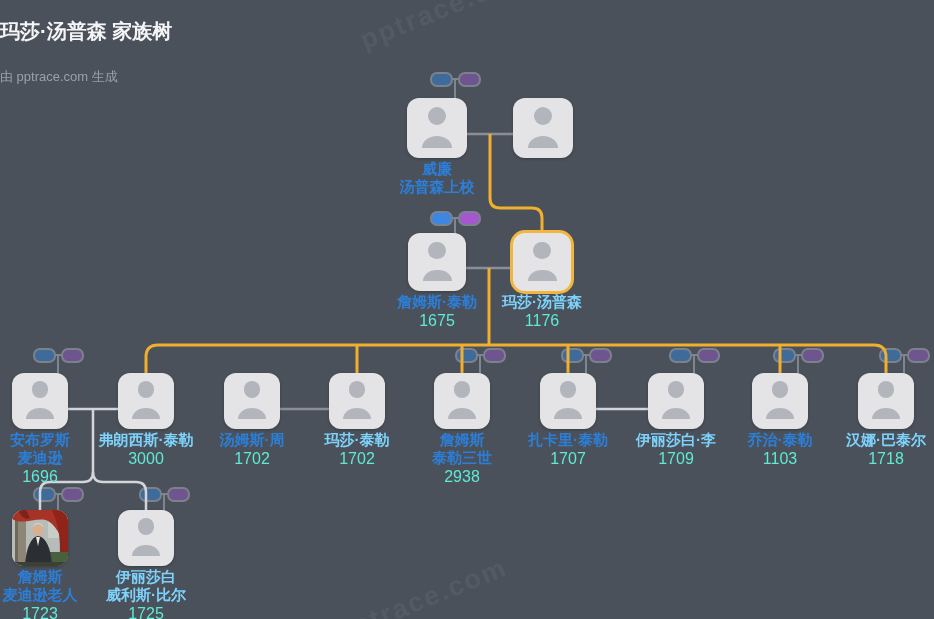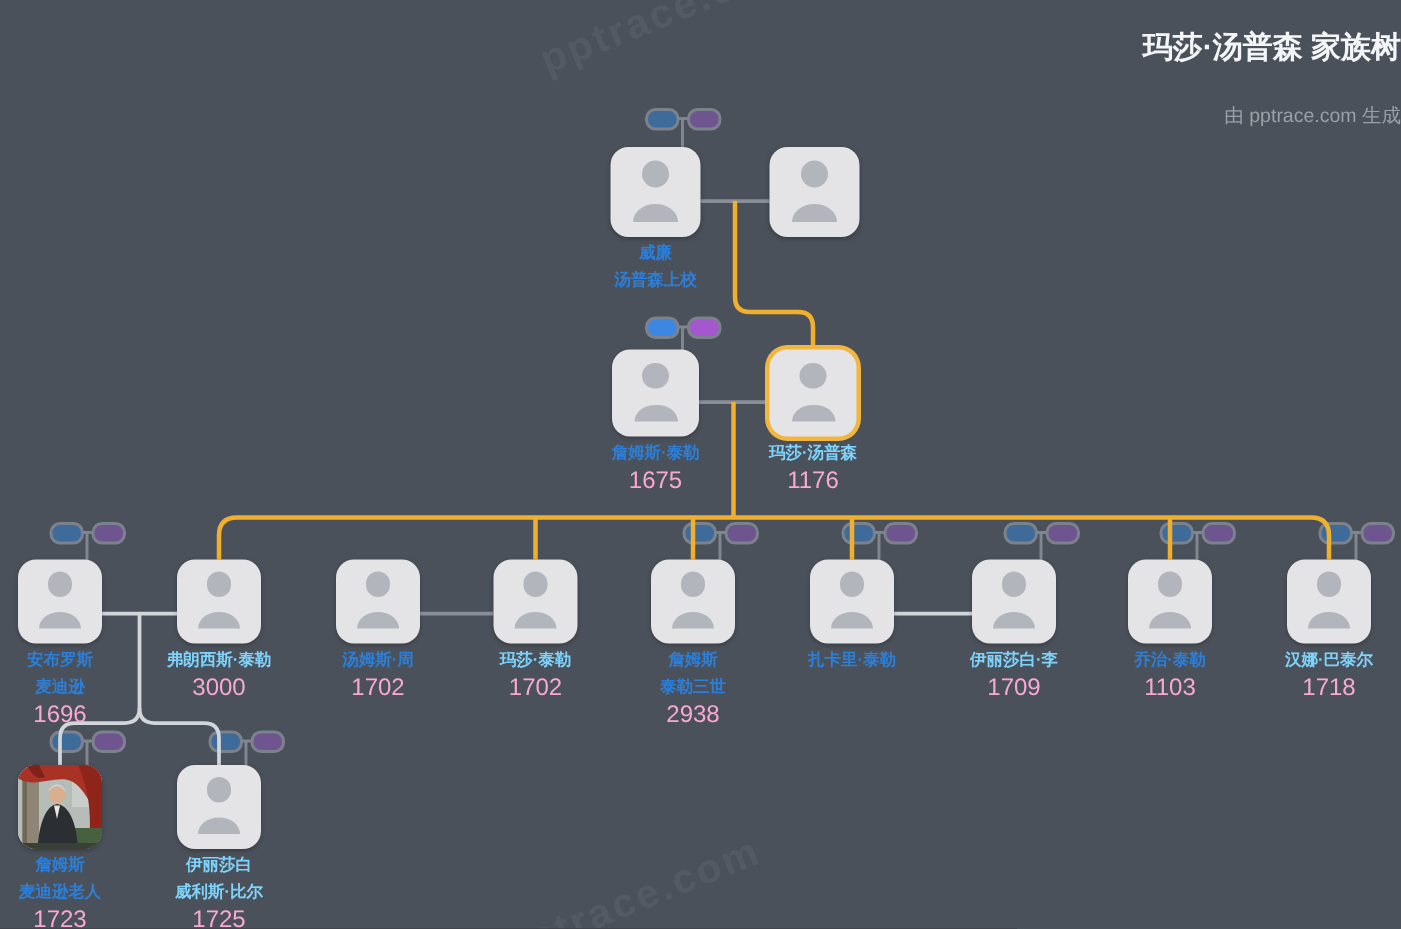--- a/index.html
+++ b/index.html
@@ -8,21 +8,21 @@
     background:#4b515a;
     font-family:"Liberation Sans","DejaVu Sans",sans-serif;
   }
   
   .wm{
     position:absolute;color:rgba(255,255,255,0.055);
     font-size:27px;font-weight:bold;letter-spacing:2px;
     transform:rotate(-22deg);white-space:nowrap;pointer-events:none;
   }
   
-  .hdr{position:absolute;left:0;top:18px;width:100%;text-align:right;}
+  .hdr{position:absolute;left:0;top:18px;width:100%;text-align:left;}
   .title{font-size:20px;font-weight:bold;color:#f4f5f7;}
   .subtitle{margin-top:23px;font-size:13px;color:#9aa0a8;}
   
   svg.links{position:absolute;left:0;top:0;pointer-events:none;}
   
   .couple{position:absolute;width:52px;height:15px;}
   .couple .cline{position:absolute;left:4px;right:4px;top:6px;height:2px;background:#80868f;}
   .couple .cstub{position:absolute;left:24px;top:7px;width:2px;height:17px;background:#80868f;}
   .couple .pill{position:absolute;top:0;width:23px;height:15px;border-radius:7px;border:2px solid #7c828c;box-sizing:border-box;}
   .couple .pill.b{left:0;}
@@ -42,24 +42,24 @@
     position:absolute;left:50%;top:15%;width:30%;height:30%;
     margin-left:-15%;border-radius:50%;background:#b2b5bb;
   }
   .avatar .body{
     position:absolute;left:50%;bottom:17%;width:50%;height:20%;
     margin-left:-25%;border-radius:50% 50% 0 0 / 100% 100% 0 0;background:#b2b5bb;
   }
   .portrait{position:absolute;left:0;top:0;width:100%;height:100%;border-radius:12px;overflow:hidden;}
   
   .plabel{position:absolute;width:150px;text-align:center;pointer-events:none;}
-  .pname{font-size:11px;font-weight:bold;line-height:18px;white-space:pre-line;}
+  .pname{font-size:15px;font-weight:bold;line-height:18px;white-space:pre-line;}
   .pname.male{color:#2b7fd9;}
   .pname.female{color:#7dd3fc;}
-  .pyear{font-size:16px;line-height:19px;color:#f9a8d4;}
+  .pyear{font-size:16px;line-height:19px;color:#5eead4;}
 </style>
 </head>
 <body>
 
 <div class="stage">
 
   <div class="wm" style="left:355px;top:-8px">pptrace.com</div>
   <div class="wm" style="left:330px;top:585px">pptrace.com</div>
 
   <div class="hdr">
@@ -261,20 +261,21 @@
     <div class="pname female">玛莎·泰勒</div>
     <div class="pyear">1702</div>
   </div>
   <div class="plabel" style="left:387px;top:431px">
     <div class="pname male">詹姆斯
 泰勒三世</div>
     <div class="pyear">2938</div>
   </div>
   <div class="plabel" style="left:493px;top:431px">
     <div class="pname male">扎卡里·泰勒</div>
+    <div class="pyear">1707</div>
   </div>
   <div class="plabel" style="left:601px;top:431px">
     <div class="pname female">伊丽莎白·李</div>
     <div class="pyear">1709</div>
   </div>
   <div class="plabel" style="left:705px;top:431px">
     <div class="pname male">乔治·泰勒</div>
     <div class="pyear">1103</div>
   </div>
   <div class="plabel" style="left:811px;top:431px">

